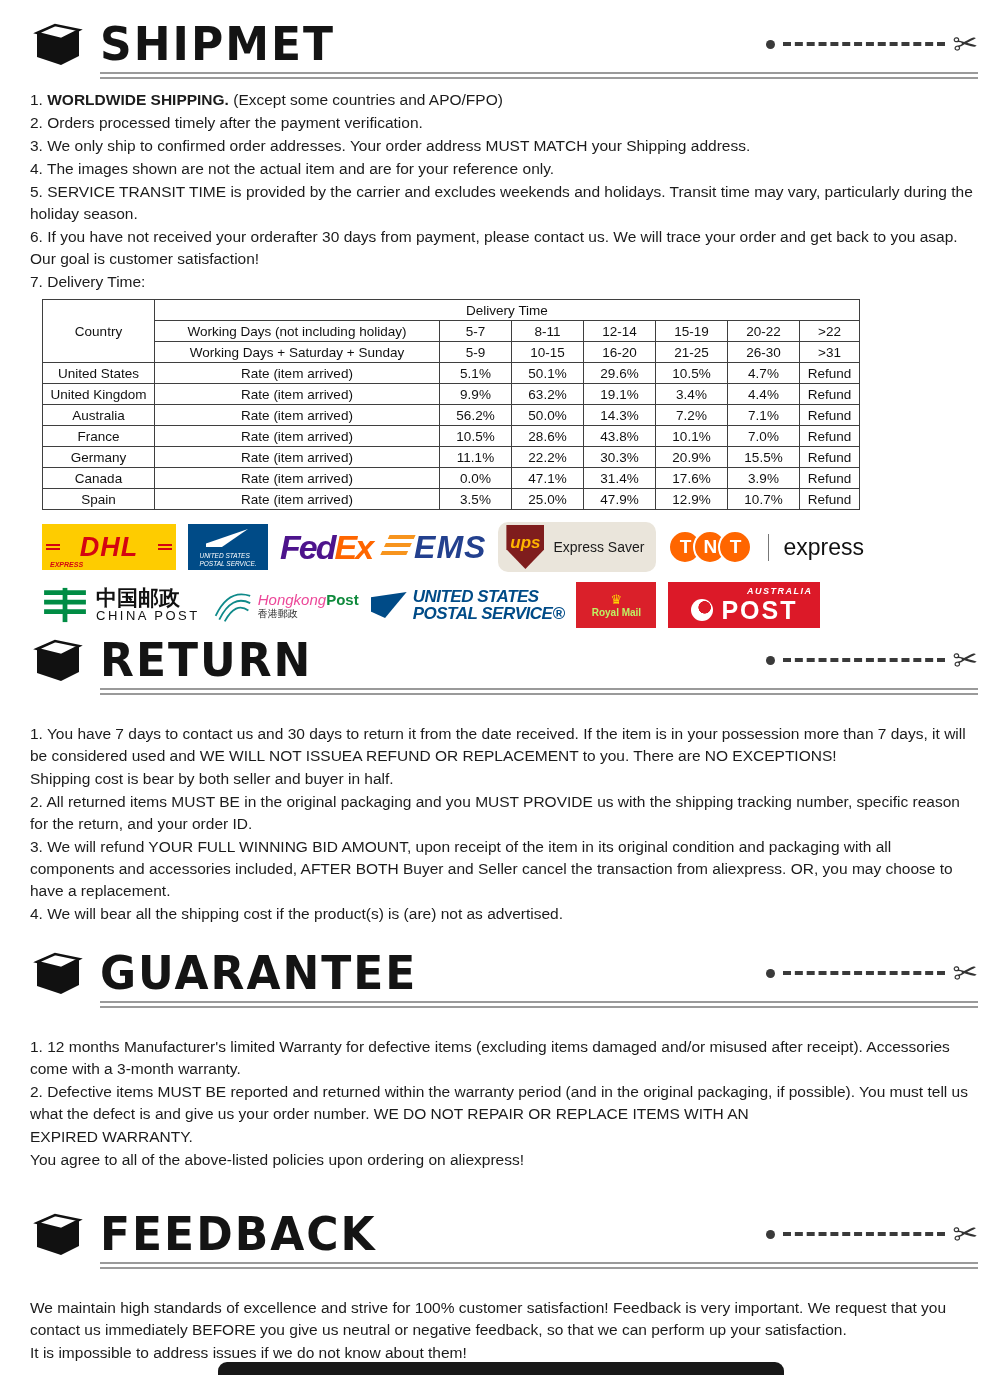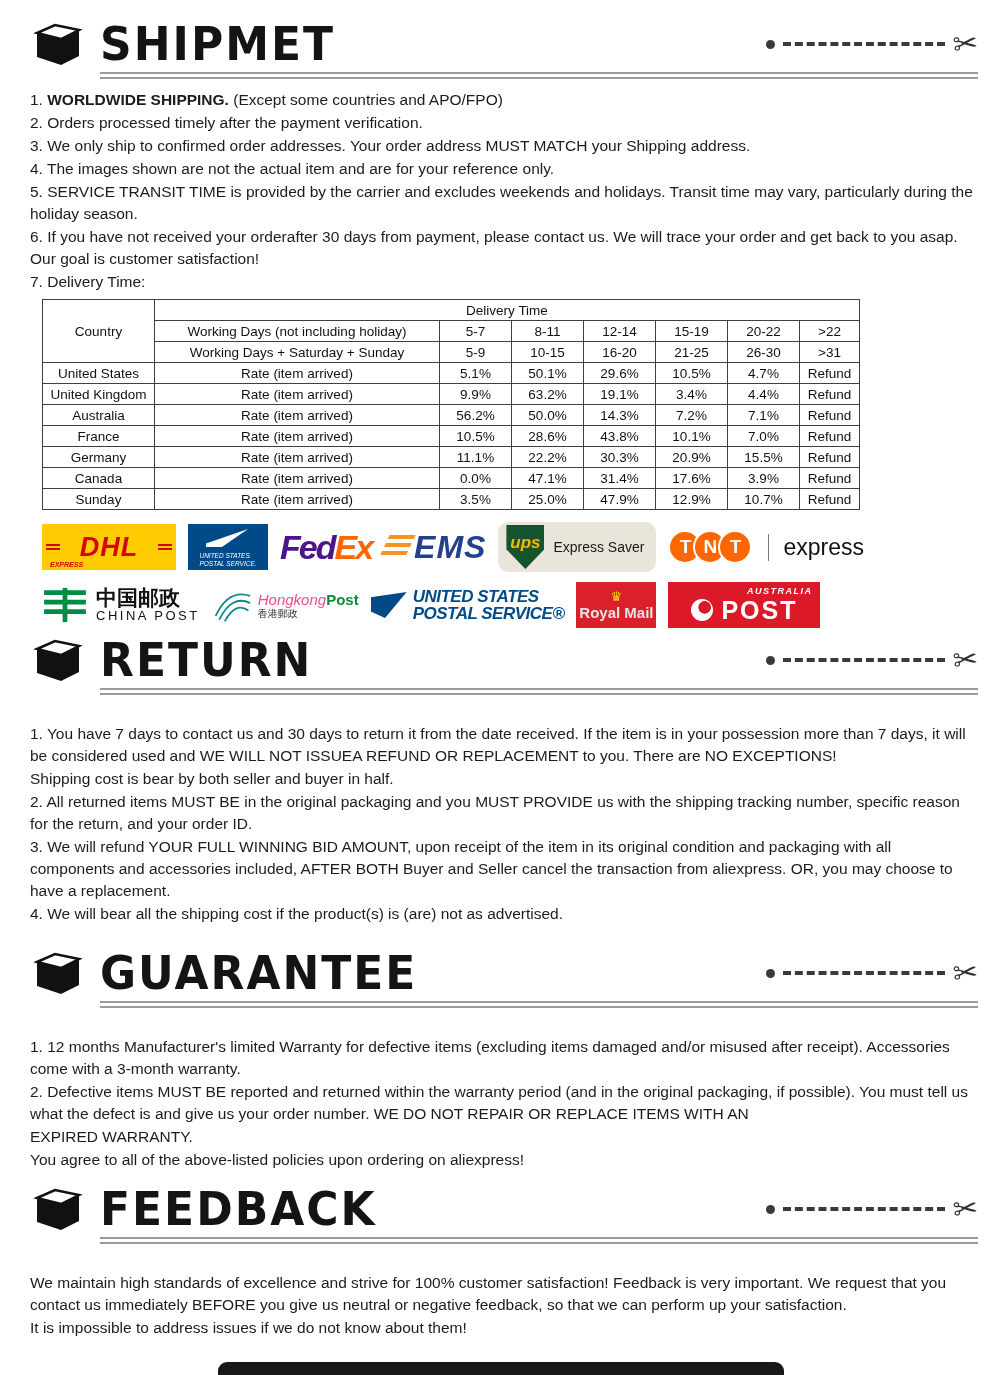--- a/index.html
+++ b/index.html
@@ -68,21 +68,21 @@
   .fedex { font-weight:bold; font-size:34px; letter-spacing:-2px; font-style:italic; }
   .fedex .fed { color:#4D148C; }
   .fedex .ex { color:#FF6600; }
 
   .ems { gap:4px; }
   .ems-sw { width:26px; height:24px; transform:skewX(-25deg);
     background:repeating-linear-gradient(to bottom,#F7941D 0 4px, transparent 4px 8px); }
   .ems-t { color:#23408E; font-weight:bold; font-style:italic; font-size:32px; letter-spacing:1px; }
 
   .ups { background:#EAE5DB; border-radius:10px; padding:3px 12px 3px 8px; gap:9px; height:50px; }
-  .ups-shield { width:38px; height:44px; background:#14532d;
+  .ups-shield { width:38px; height:44px; background:#7f1d1d;
     clip-path:polygon(0 0, 100% 0, 100% 55%, 50% 100%, 0 55%);
     display:flex; align-items:flex-start; justify-content:center; }
   .ups-shield span { color:#FFB500; font-weight:bold; font-size:17px; font-style:italic; margin-top:8px; }
   .ups-saver { font-weight:normal; font-size:14px; color:#1a1a1a; }
 
   .tnt { align-items:center; }
   .tnt-c { width:34px; height:34px; border-radius:50%; background:#FF6600; border:2px solid #fff;
     color:#fff; font-weight:800; font-size:19px; display:flex; align-items:center; justify-content:center; margin-left:-9px; }
   .tnt-c:first-child { margin-left:0; }
   .tnt-x { font-size:23px; color:#111; margin-left:16px; padding-left:14px; border-left:1px solid #777; }
@@ -101,21 +101,21 @@
   .hk-cn { font-size:10px; color:#333; }
 
   .uspsb { gap:6px; }
   .uspsb-eagle { width:36px; height:26px; background:#004B87;
     clip-path:polygon(0 20%, 100% 0, 40% 100%, 0 75%); }
   .uspsb-text { display:flex; flex-direction:column; color:#004B87; font-weight:bold; font-style:italic;
     font-size:17px; line-height:1.02; letter-spacing:-0.5px; }
 
   .rmail { width:80px; height:46px; background:#DA202A; flex-direction:column; justify-content:center; gap:1px; }
   .rm-crown { color:#FFD700; font-size:13px; line-height:1; }
-  .rm-text { color:#e5e5e5; font-weight:bold; font-size:15px; }
+  .rm-text { color:#bef264; font-weight:bold; font-size:10px; }
 
   .aupost { width:152px; height:46px; background:#DC1928; flex-direction:column; padding:2px 8px; justify-content:center; }
   .au-top { color:#fff; font-size:9px; font-style:italic; font-weight:bold; letter-spacing:1.5px; align-self:flex-end; }
   .au-row { display:flex; align-items:center; gap:8px; }
   .au-circle { width:22px; height:22px; border-radius:50%;
     background:radial-gradient(circle at 62% 38%, #DC1928 0 6px, #ffffff 6.5px); }
   .au-text { color:#fff; font-weight:800; font-size:25px; letter-spacing:2px; }
 
   
   .bottom-bar { position:absolute; bottom:0; left:218px; width:566px; height:13px;
@@ -245,21 +245,21 @@
           <td>Canada</td>
           <td>Rate (item arrived)</td>
           <td>0.0%</td>
           <td>47.1%</td>
           <td>31.4%</td>
           <td>17.6%</td>
           <td>3.9%</td>
           <td>Refund</td>
         </tr>
         <tr>
-          <td>Sunday</td>
+          <td>Spain</td>
           <td>Rate (item arrived)</td>
           <td>3.5%</td>
           <td>25.0%</td>
           <td>47.9%</td>
           <td>12.9%</td>
           <td>10.7%</td>
           <td>Refund</td>
         </tr>
       </tbody>
   </table>
@@ -384,21 +384,21 @@
   <div class="double-rule"></div>
 
   <div class="text-block gap-lg">
 
   <p class="para"><span>1. 12 months Manufacturer's limited Warranty for defective items (excluding items damaged and/or misused after receipt). Accessories come with a 3-month warranty.</span></p>
       <p class="para"><span>2. Defective items MUST BE reported and returned within the warranty period (and in the original packaging, if possible). You must tell us what the defect is and give us your order number. WE DO NOT REPAIR OR REPLACE ITEMS WITH AN</span></p>
       <p class="para"><span>EXPIRED WARRANTY.</span></p>
       <p class="para"><span>You agree to all of the above-listed policies upon ordering on aliexpress!</span></p>
     </div>
 
-  <div class="sec-head" style="margin-top:14px;text-align:right;">
+  <div class="sec-head" style="margin-top:39px;text-align:right;">
     <div class="cube">
       <svg viewBox="0 0 54 48">
         <polygon points="7,13 25,5 49,10 31,19" fill="#ffffff" stroke="#111" stroke-width="2.5"></polygon>
         <polygon points="7,13 31,19 31,45 7,37" fill="#111"></polygon>
         <polygon points="31,19 49,10 49,36 31,45" fill="#111"></polygon>
       </svg>
     </div>
     <h2 class="sec-title">FEEDBACK</h2>
     <div class="cut">
       <span class="dot"></span>

